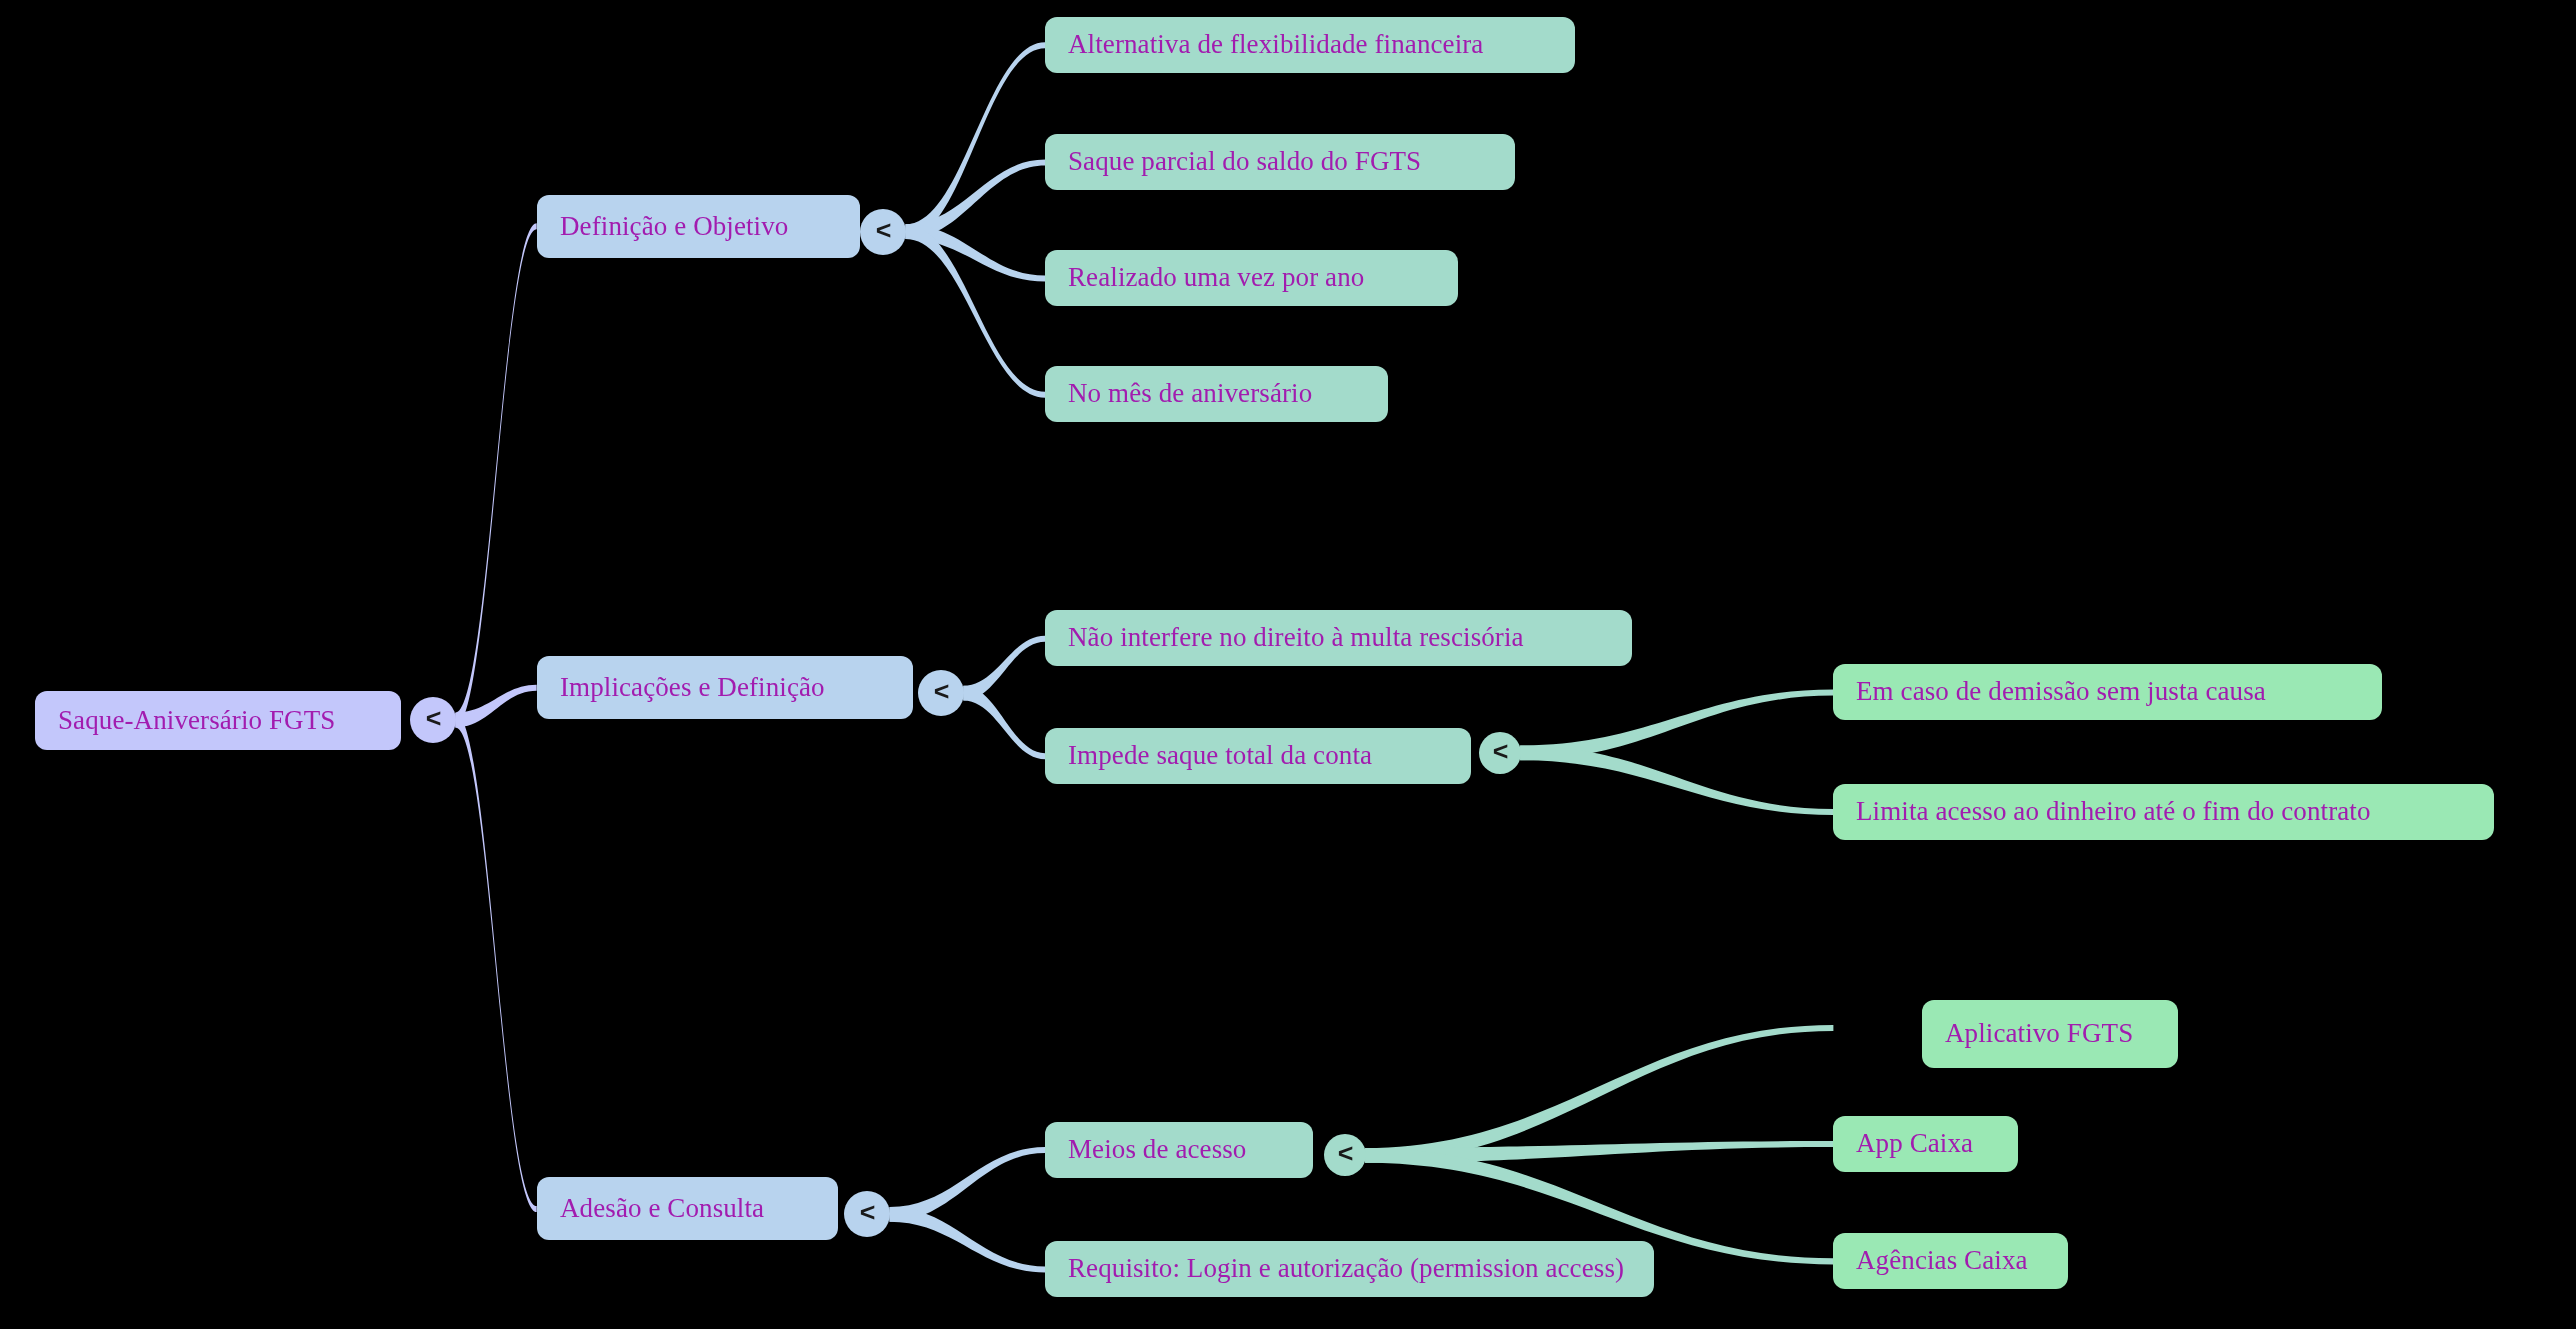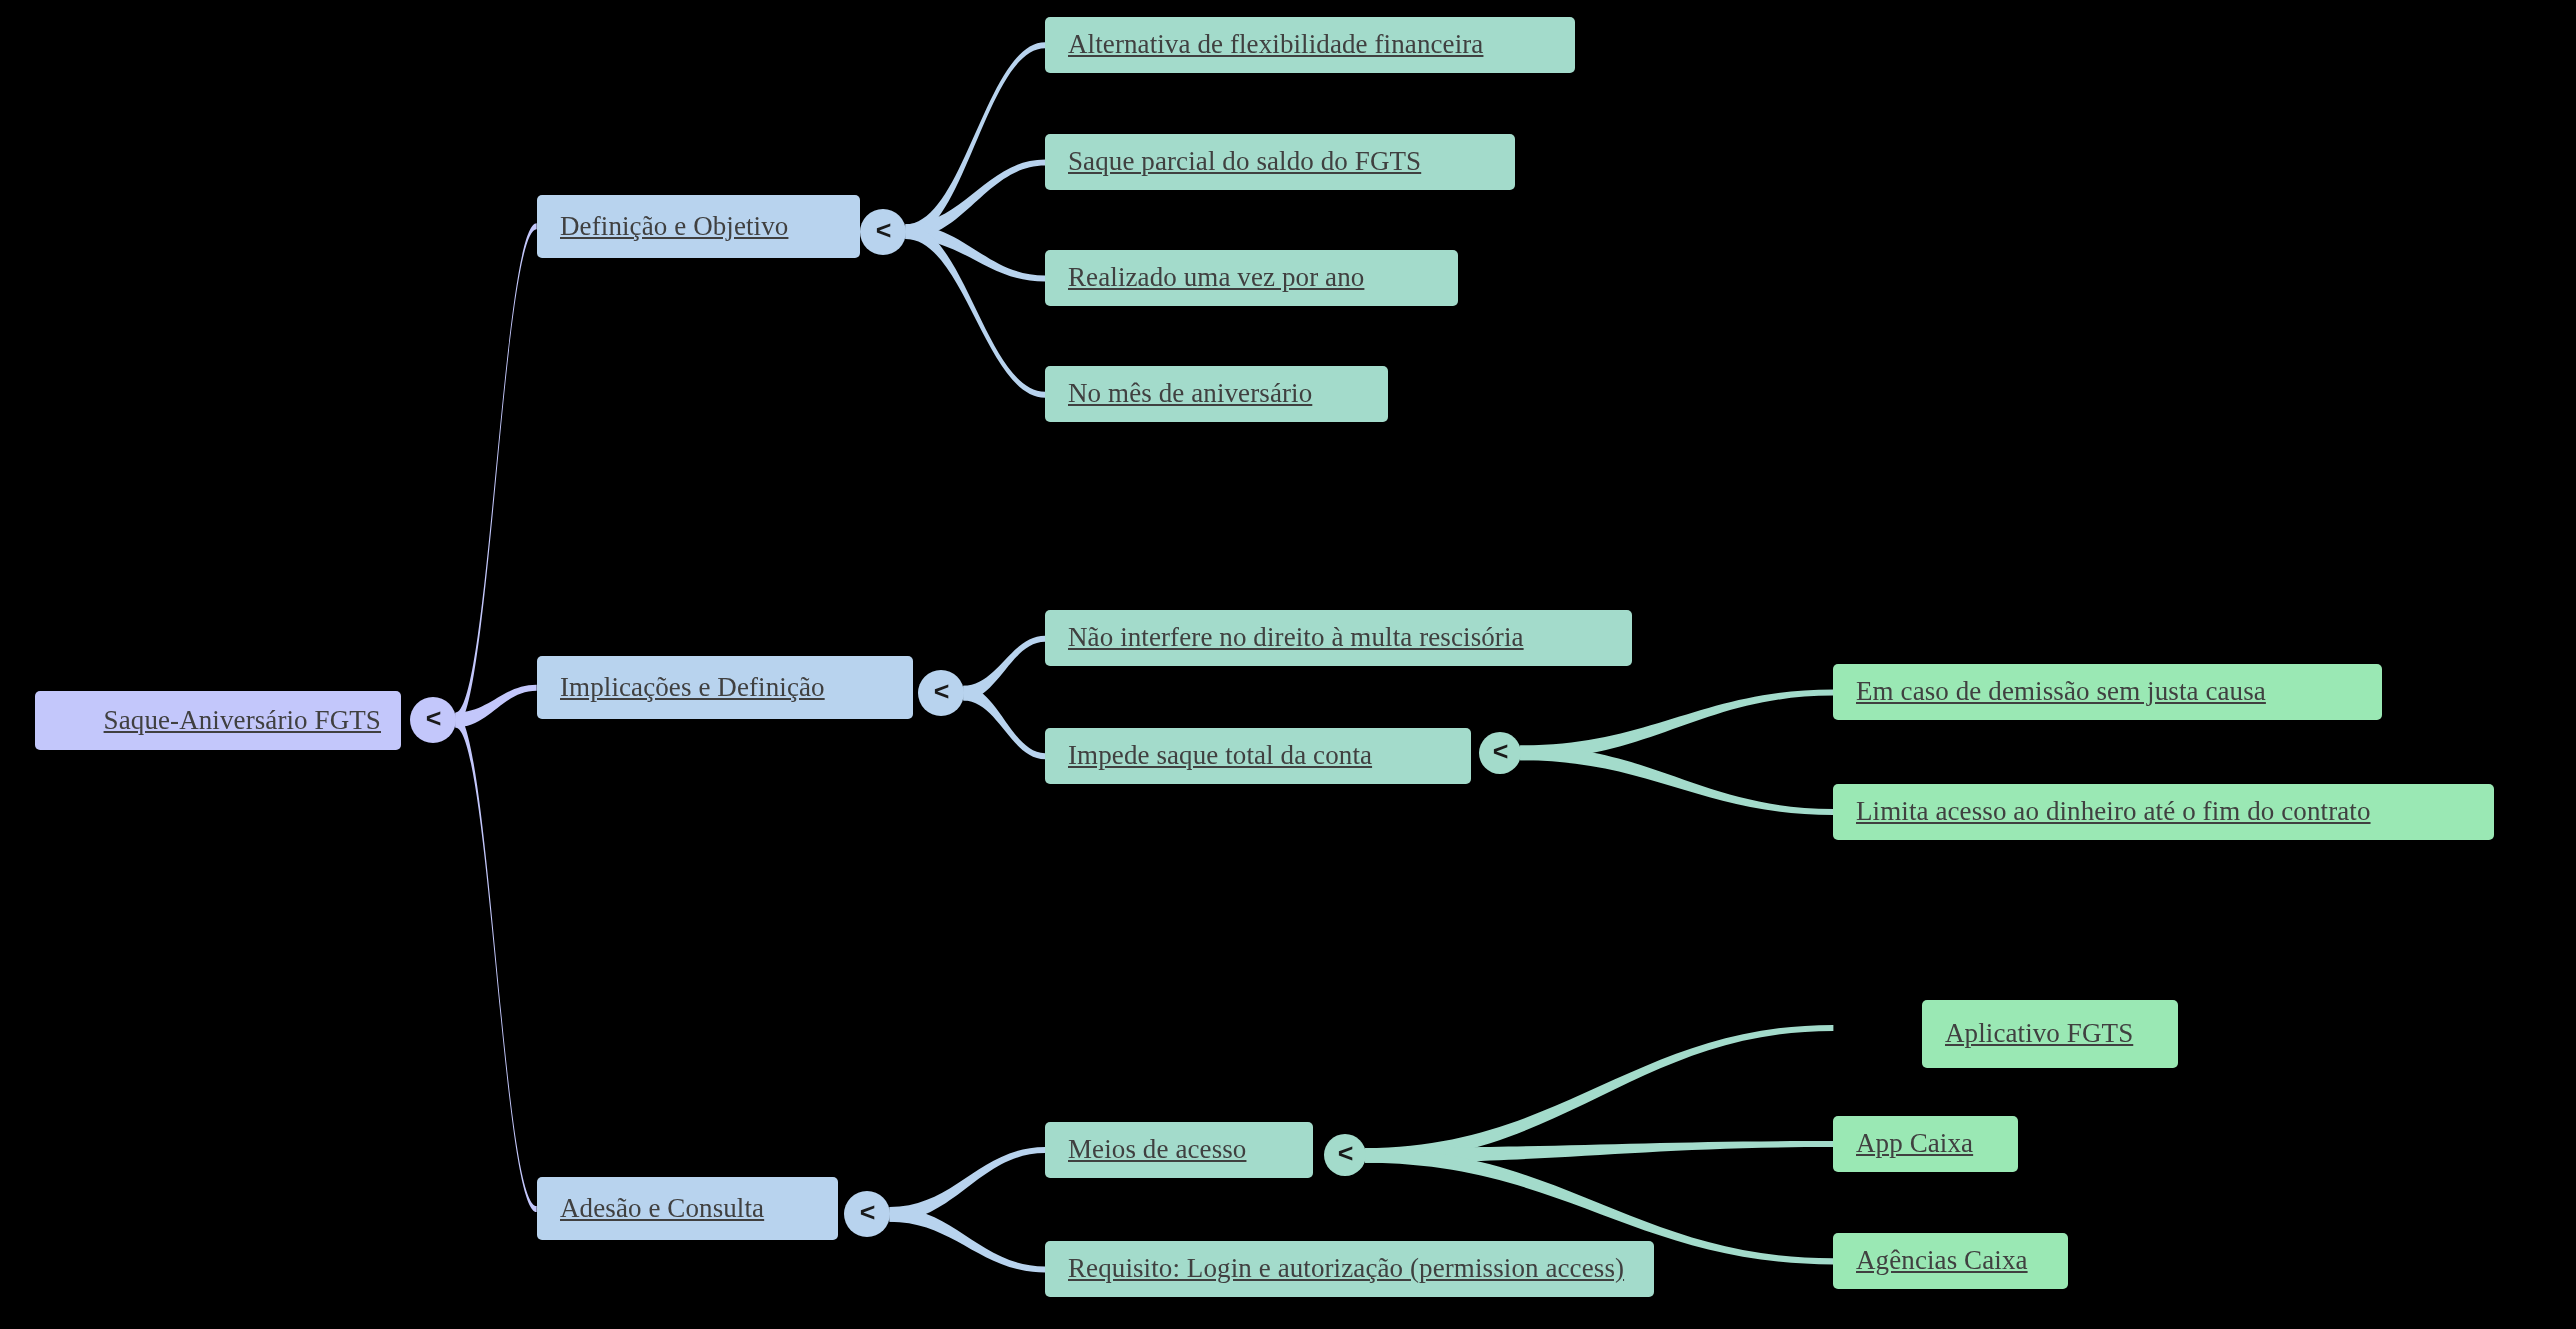--- a/index.html
+++ b/index.html
@@ -9,31 +9,30 @@
     background:#000000;
     overflow:hidden;
     font-family:"Liberation Serif","DejaVu Serif",serif;
   }
   #edges{position:absolute;left:0;top:0;width:2576px;height:1330px;}
   .node{
     position:absolute;
     box-sizing:border-box;
     display:flex;
     align-items:center;
-    border-radius:5px;
-    color:#404040;
+    border-radius:12px;
+    color:#a21caf;
     font-size:27px;
     line-height:1.1;
     padding-left:23px;
     padding-right:20px;
     white-space:nowrap;
     letter-spacing:0.1px;
-    text-decoration:underline;
   }
-  .node.root{background:#C3C7FB;justify-content:flex-end;}
+  .node.root{background:#C3C7FB;}
   .node.lvl2{background:#B8D3EE;}
   .node.lvl3{background:#A3DBCB;}
   .node.lvl4{background:#9AE8B4;}
   .badge{
     position:absolute;
     display:flex;
     align-items:center;
     justify-content:center;
     border-radius:50%;
     color:#1a1a1a;

